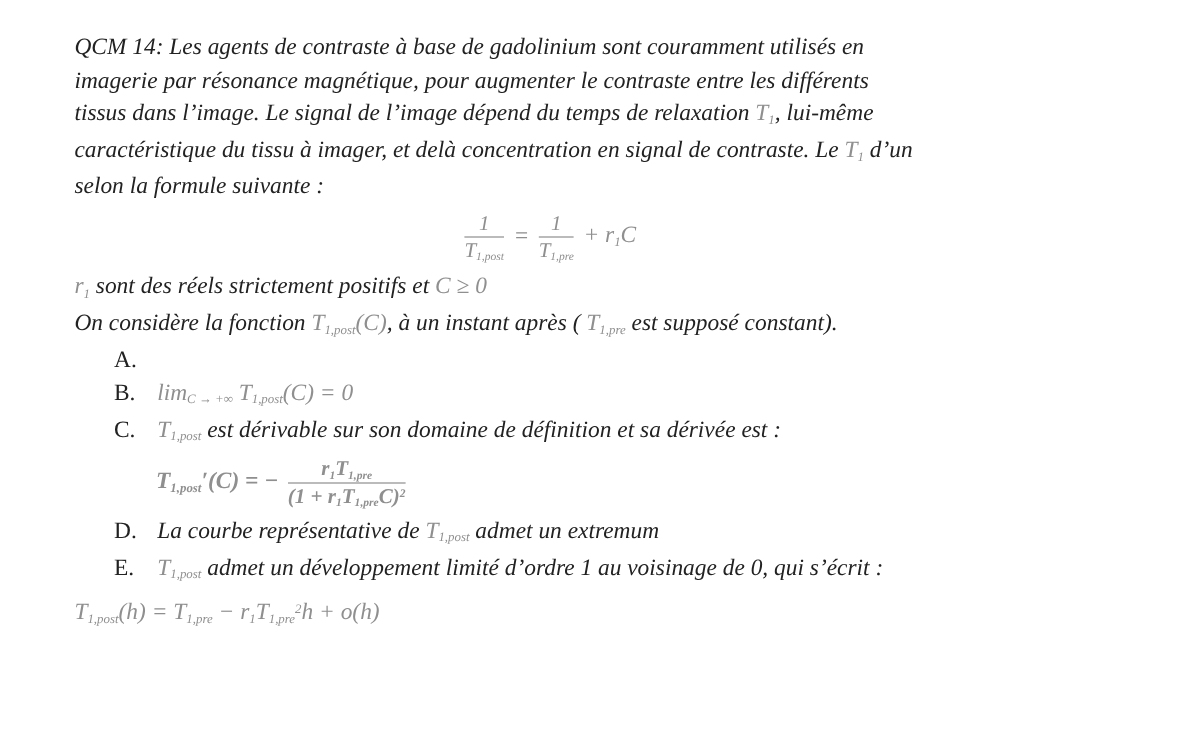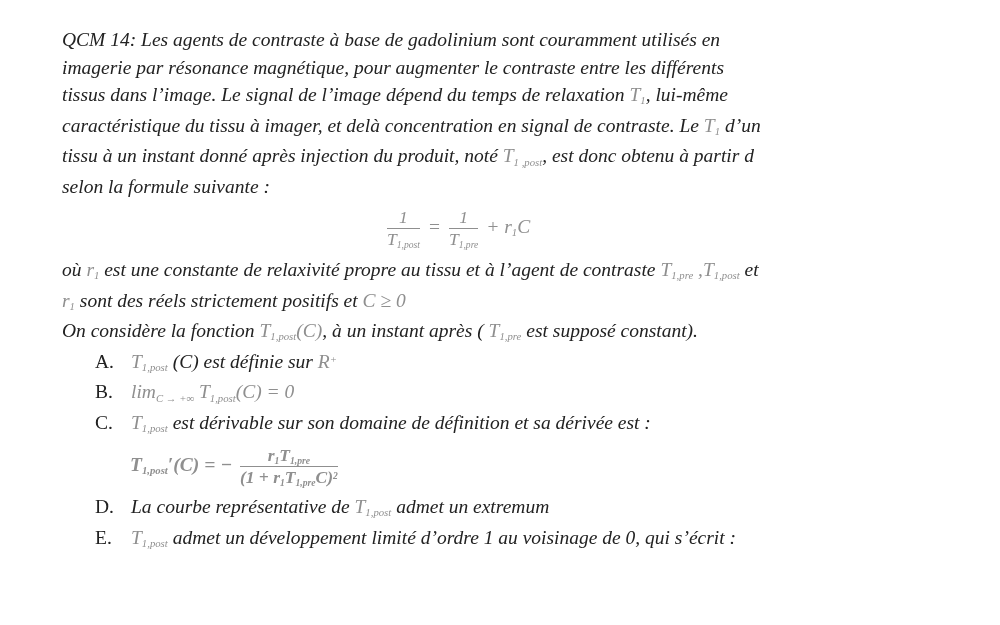--- a/index.html
+++ b/index.html
@@ -40,40 +40,38 @@
   .f-left   { margin: 7px 0 2px 0;     white-space: nowrap; }
 </style>
 </head>
 <body>
 
 <div id="doc">
     <div class="ln p"><span class="t">QCM 14: Les agents de contraste à base de gadolinium sont couramment utilisés en</span></div>
     <div class="ln p"><span class="t">imagerie par résonance magnétique, pour augmenter le contraste entre les différents</span></div>
     <div class="ln p"><span class="t">tissus dans l’image. Le signal de l’image dépend du temps de relaxation </span><span class="m">T<sub>1</sub></span><span class="t">, lui-même</span></div>
     <div class="ln p"><span class="t">caractéristique du tissu à imager, et delà concentration en signal de contraste. Le </span><span class="m">T<sub>1</sub></span><span class="t"> d’un</span></div>
-    <div class="ln p"><span class="t">tissu à un instant donné après injection du produit, noté </span><span class="m">T<sub>1 ,post</sub></span><span class="t">, est donc obtenu à partir d</span></div>
     <div class="ln p"><span class="t">selon la formule suivante :</span></div>
     <div class="ln f-main"><span class="frac"><span class="num">1</span><span class="den">T<sub>1,post</sub></span></span><span class="m"> = </span><span class="frac"><span class="num">1</span><span class="den">T<sub>1,pre</sub></span></span><span class="m"> + r<sub>1</sub>C</span></div>
-    <div class="ln p"><span class="t">où </span><span class="m">r<sub>1</sub></span><span class="t"> est une constante de relaxivité propre au tissu et à l’agent de contraste </span><span class="m">T<sub>1,pre</sub> ,T<sub>1,post</sub></span><span class="t">  et</span></div>
     <div class="ln p"><span class="m">r<sub>1</sub></span><span class="t"> sont des réels strictement positifs et </span><span class="m">C ≥ 0</span></div>
     <div class="ln p"><span class="t">On considère la fonction </span><span class="m">T<sub>1,post</sub>(C)</span><span class="t">, à un instant après ( </span><span class="m">T<sub>1,pre</sub></span><span class="t"> est supposé constant).</span></div>
     <div class="ln item">
       <span class="marker">A.</span>
-      <span><span class="m">T<sub>1,post</sub></span><span class="t"> (C) est définie sur </span><span class="m">R<sup>+</sup></span></span>
     </div>
     <div class="ln item">
       <span class="marker">B.</span>
       <span><span class="m">lim<sub>C → +∞</sub> T<sub>1,post</sub>(C) = 0</span></span>
     </div>
     <div class="ln item">
       <span class="marker">C.</span>
       <span><span class="m">T<sub>1,post</sub></span><span class="t"> est dérivable sur son domaine de définition et sa dérivée est :</span></span>
     </div>
     <div class="ln f-indent"><span class="m">T<sub>1,post</sub>′(C) = − </span><span class="frac"><span class="num">r<sub>1</sub>T<sub>1,pre</sub></span><span class="den">(1 + r<sub>1</sub>T<sub>1,pre</sub>C)<sup>2</sup></span></span></div>
     <div class="ln item">
       <span class="marker">D.</span>
       <span><span class="t">La courbe représentative de </span><span class="m">T<sub>1,post</sub></span><span class="t"> admet un extremum</span></span>
     </div>
     <div class="ln item">
       <span class="marker">E.</span>
       <span><span class="m">T<sub>1,post</sub></span><span class="t"> admet un développement limité d’ordre 1 au voisinage de 0, qui s’écrit :</span></span>
     </div>
+    <div class="ln f-left"><span class="m">T<sub>1,post</sub>(h) = T<sub>1,pre</sub> − r<sub>1</sub>T<sub>1,pre</sub><sup>2</sup>h + o(h)</span></div>
   </div>
 
 </body></html>

